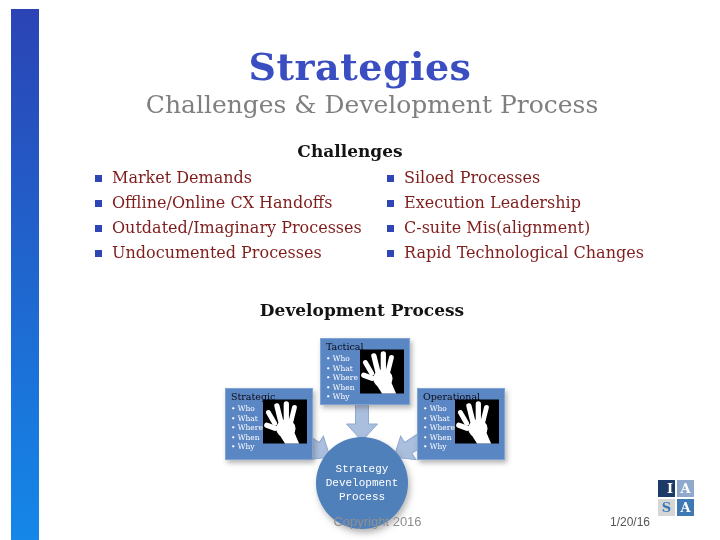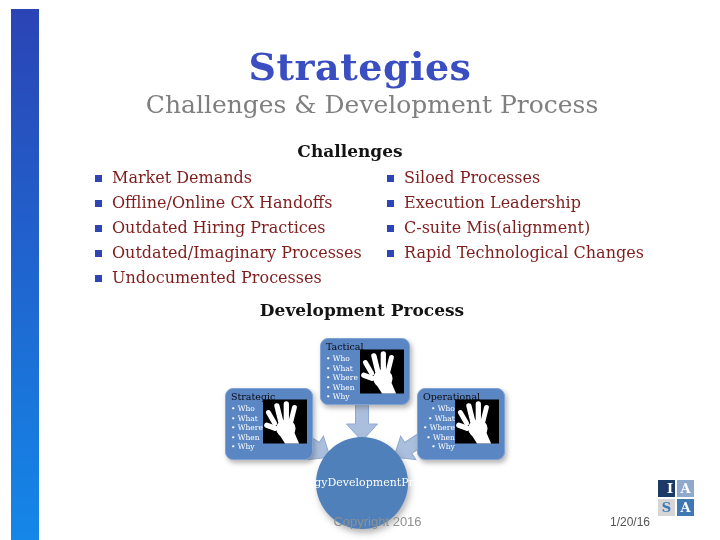--- a/index.html
+++ b/index.html
@@ -20,37 +20,37 @@
   
   .col{position:absolute;top:168px;margin:0;padding:0;list-style:none;}
   .col.left{left:95px;width:285px;}
   .col.right{left:387px;width:300px;}
   .col li{display:flex;align-items:flex-start;height:25px;font-size:16px;
     color:#7f1d1d;font-weight:500;}
   .sq{flex:0 0 auto;width:7px;height:7px;margin:7px 10px 0 0;
     background:var(--bullet-blue,#2F44B5);}
   
   .dbox{position:absolute;background:var(--box-fill,#5B86C4);
-    border:1px solid var(--box-border,#7FA3D3);border-radius:8px;
+    border:1px solid var(--box-border,#7FA3D3);border-radius:0;
     box-shadow:2px 3px 5px rgba(90,90,90,.45);}
   .dbox.strategic{left:225px;top:388px;width:86px;height:70px;}
   .dbox.tactical{left:320px;top:338px;width:88px;height:65px;}
-  .dbox.operational{left:417px;top:388px;width:86px;height:70px;text-align:right;}
+  .dbox.operational{left:417px;top:388px;width:86px;height:70px;}
   .bx-title{position:absolute;left:5px;top:2px;font-size:9.5px;color:#0b0b14;}
   .bx-list{position:absolute;left:5px;top:15px;margin:0;padding:0;list-style:none;
     font-size:7.5px;line-height:9.6px;color:#fff;}
   .bx-list li::before{content:"• ";}
   .hand{position:absolute;right:5px;top:9px;width:44px;height:47px;display:block;}
   
   .arrows{position:absolute;left:0;top:0;width:720px;height:540px;pointer-events:none;}
   
   .circle{position:absolute;left:316px;top:437px;width:92px;height:92px;border-radius:50%;
     background:var(--circle-fill,#4F80BA);box-shadow:2px 4px 6px rgba(110,110,110,.5);
-    display:flex;flex-direction:row;justify-content:center;align-items:center;
-    color:#fff;font-size:11px;line-height:14px;text-align:center;}
+    display:flex;flex-direction:column;justify-content:center;align-items:center;
+    color:#fff;font-size:11px;line-height:14px;text-align:center;font-family:Liberation Mono, monospace;}
   
   .copyright{position:absolute;left:260px;top:514px;width:235px;text-align:center;
     font-family:"Liberation Sans",sans-serif;font-size:13px;color:#8F8F8F;}
   .date{position:absolute;left:610px;top:515px;
     font-family:"Liberation Sans",sans-serif;font-size:12px;color:#555;}
   
   .logo{position:absolute;left:658px;top:480px;display:grid;
     grid-template-columns:17px 17px;grid-template-rows:17px 17px;gap:2px;}
   .logo .cell{font-size:13px;font-weight:700;line-height:17px;text-align:center;}
   .cell.tl{background:#1C3A66;color:#fff;text-align:right;padding-right:2px;box-sizing:border-box;}
@@ -70,24 +70,20 @@
   <div class="challenges-heading">Challenges</div>
 
   <ul class="col left">
     <li>
         <span class="sq"></span>
         <span>Market Demands</span>
       </li>
     <li>
         <span class="sq"></span>
         <span>Offline/Online CX Handoffs</span>
-      </li>
-    <li>
-        <span class="sq"></span>
-        <span>Outdated Hiring Practices</span>
       </li>
     <li>
         <span class="sq"></span>
         <span>Outdated/Imaginary Processes</span>
       </li>
     <li>
         <span class="sq"></span>
         <span>Undocumented Processes</span>
       </li>
   </ul>

